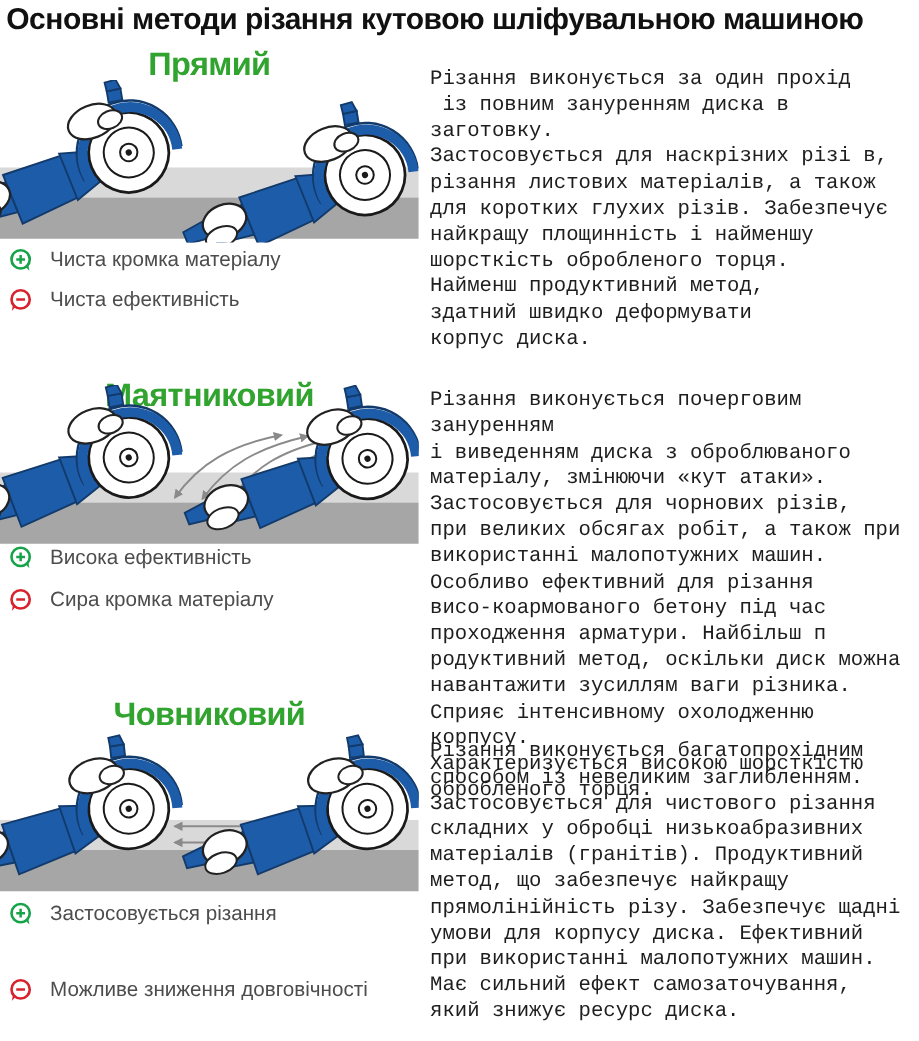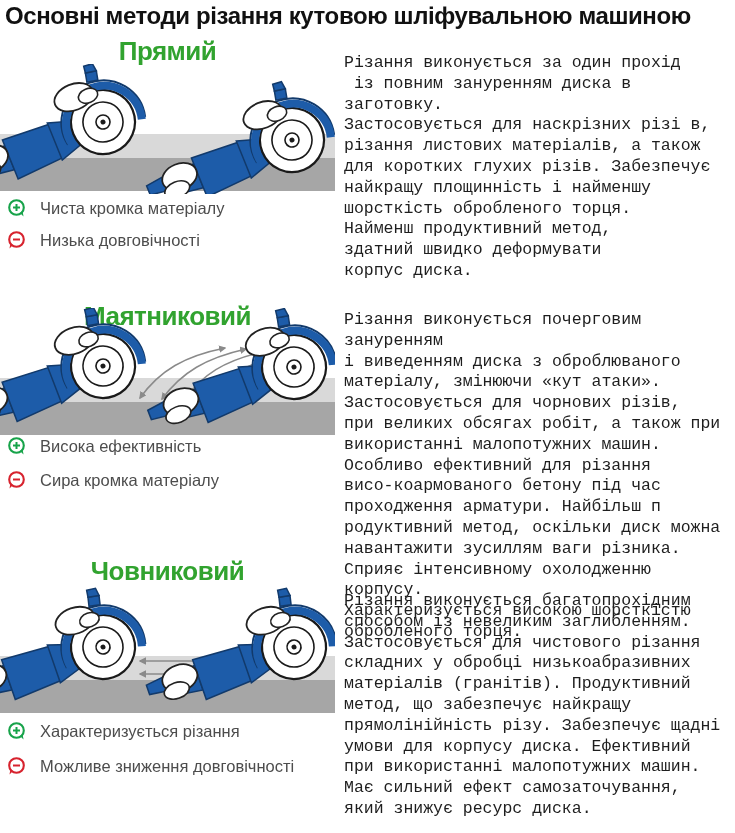--- a/index.html
+++ b/index.html
@@ -12,21 +12,21 @@
   #heading-straight{top:36px;}
   #heading-pendulum{top:281px;margin-top:20px;}
   #heading-shuttle{top:556px;}
   .ill{position:absolute;left:0;width:335px;height:130px;}
   #ill-straight{top:64px;}
   #ill-pendulum{top:308px;}
   #ill-shuttle{top:586px;}
   .pc-row{position:absolute;left:6px;display:flex;align-items:center;gap:13px;height:24px;}
   #row-1a{top:196px;text-align:right;} #row-1b{top:228px;}
   #row-2a{top:434px;} #row-2b{top:468px;}
-  #row-3a{top:719px;} #row-3b{top:754px;}
+  #row-3a{top:719px;} #row-3b{top:780px;}
   .pc-icon{width:21px;height:21px;flex:0 0 21px;}
   .pc-label{font-size:16.5px;color:#4d4d4d;}
   .desc{position:absolute;left:344px;width:388px;font-size:16.5px;line-height:20.8px;
         color:#1e1e1e;white-space:pre-wrap;font-family:Liberation Mono, monospace;}
   #desc-straight{top:53px;}
   #desc-pendulum{top:310px;}
   #desc-shuttle{top:591px;}
   .hidden-defs{position:absolute;width:0;height:0;overflow:hidden;}
 </style>
 </head>
@@ -84,21 +84,21 @@
       <line x1="7" y1="9.5" x2="14" y2="9.5" stroke="#17a34a" stroke-width="2"></line>
     </svg>
     <span class="pc-label">Чиста кромка матеріалу</span>
   </div>
   <div class="pc-row" id="row-1b">
     <svg class="pc-icon" viewBox="0 0 21 21">
       <circle cx="10.5" cy="9.5" r="7.3" fill="none" stroke="#d7232e" stroke-width="2.1"></circle>
       <polygon points="7,15 3.5,18.5 4.5,13" fill="#d7232e"></polygon>
       <line x1="7" y1="9.5" x2="14" y2="9.5" stroke="#d7232e" stroke-width="2"></line>
     </svg>
-    <span class="pc-label">Низька довговічності</span>
+    <span class="pc-label">Чиста ефективність</span>
   </div>
 
   <div class="desc" id="desc-straight">Різання виконується за один прохід
  із повним зануренням диска в заготовку.
 Застосовується для наскрізних різі в,
 різання листових матеріалів, а також
 для коротких глухих різів. Забезпечує
 найкращу площинність і найменшу
 шорсткість обробленого торця.
 Найменш продуктивний метод,
@@ -166,21 +166,21 @@
     <use href="#grinder" transform="translate(294,61) rotate(-19)"></use>
   </svg>
 
   <div class="pc-row" id="row-3a">
     <svg class="pc-icon" viewBox="0 0 21 21">
       <circle cx="10.5" cy="9.5" r="7.3" fill="none" stroke="#17a34a" stroke-width="2.1"></circle>
       <polygon points="14,15 17.5,18.5 16.5,13" fill="#17a34a"></polygon>
       <line x1="10.5" y1="6" x2="10.5" y2="13" stroke="#17a34a" stroke-width="2"></line>
       <line x1="7" y1="9.5" x2="14" y2="9.5" stroke="#17a34a" stroke-width="2"></line>
     </svg>
-    <span class="pc-label">Характеризується різання</span>
+    <span class="pc-label">Застосовується різання</span>
   </div>
   <div class="pc-row" id="row-3b">
     <svg class="pc-icon" viewBox="0 0 21 21">
       <circle cx="10.5" cy="9.5" r="7.3" fill="none" stroke="#d7232e" stroke-width="2.1"></circle>
       <polygon points="7,15 3.5,18.5 4.5,13" fill="#d7232e"></polygon>
       <line x1="7" y1="9.5" x2="14" y2="9.5" stroke="#d7232e" stroke-width="2"></line>
     </svg>
     <span class="pc-label">Можливе зниження довговічності</span>
   </div>
 

